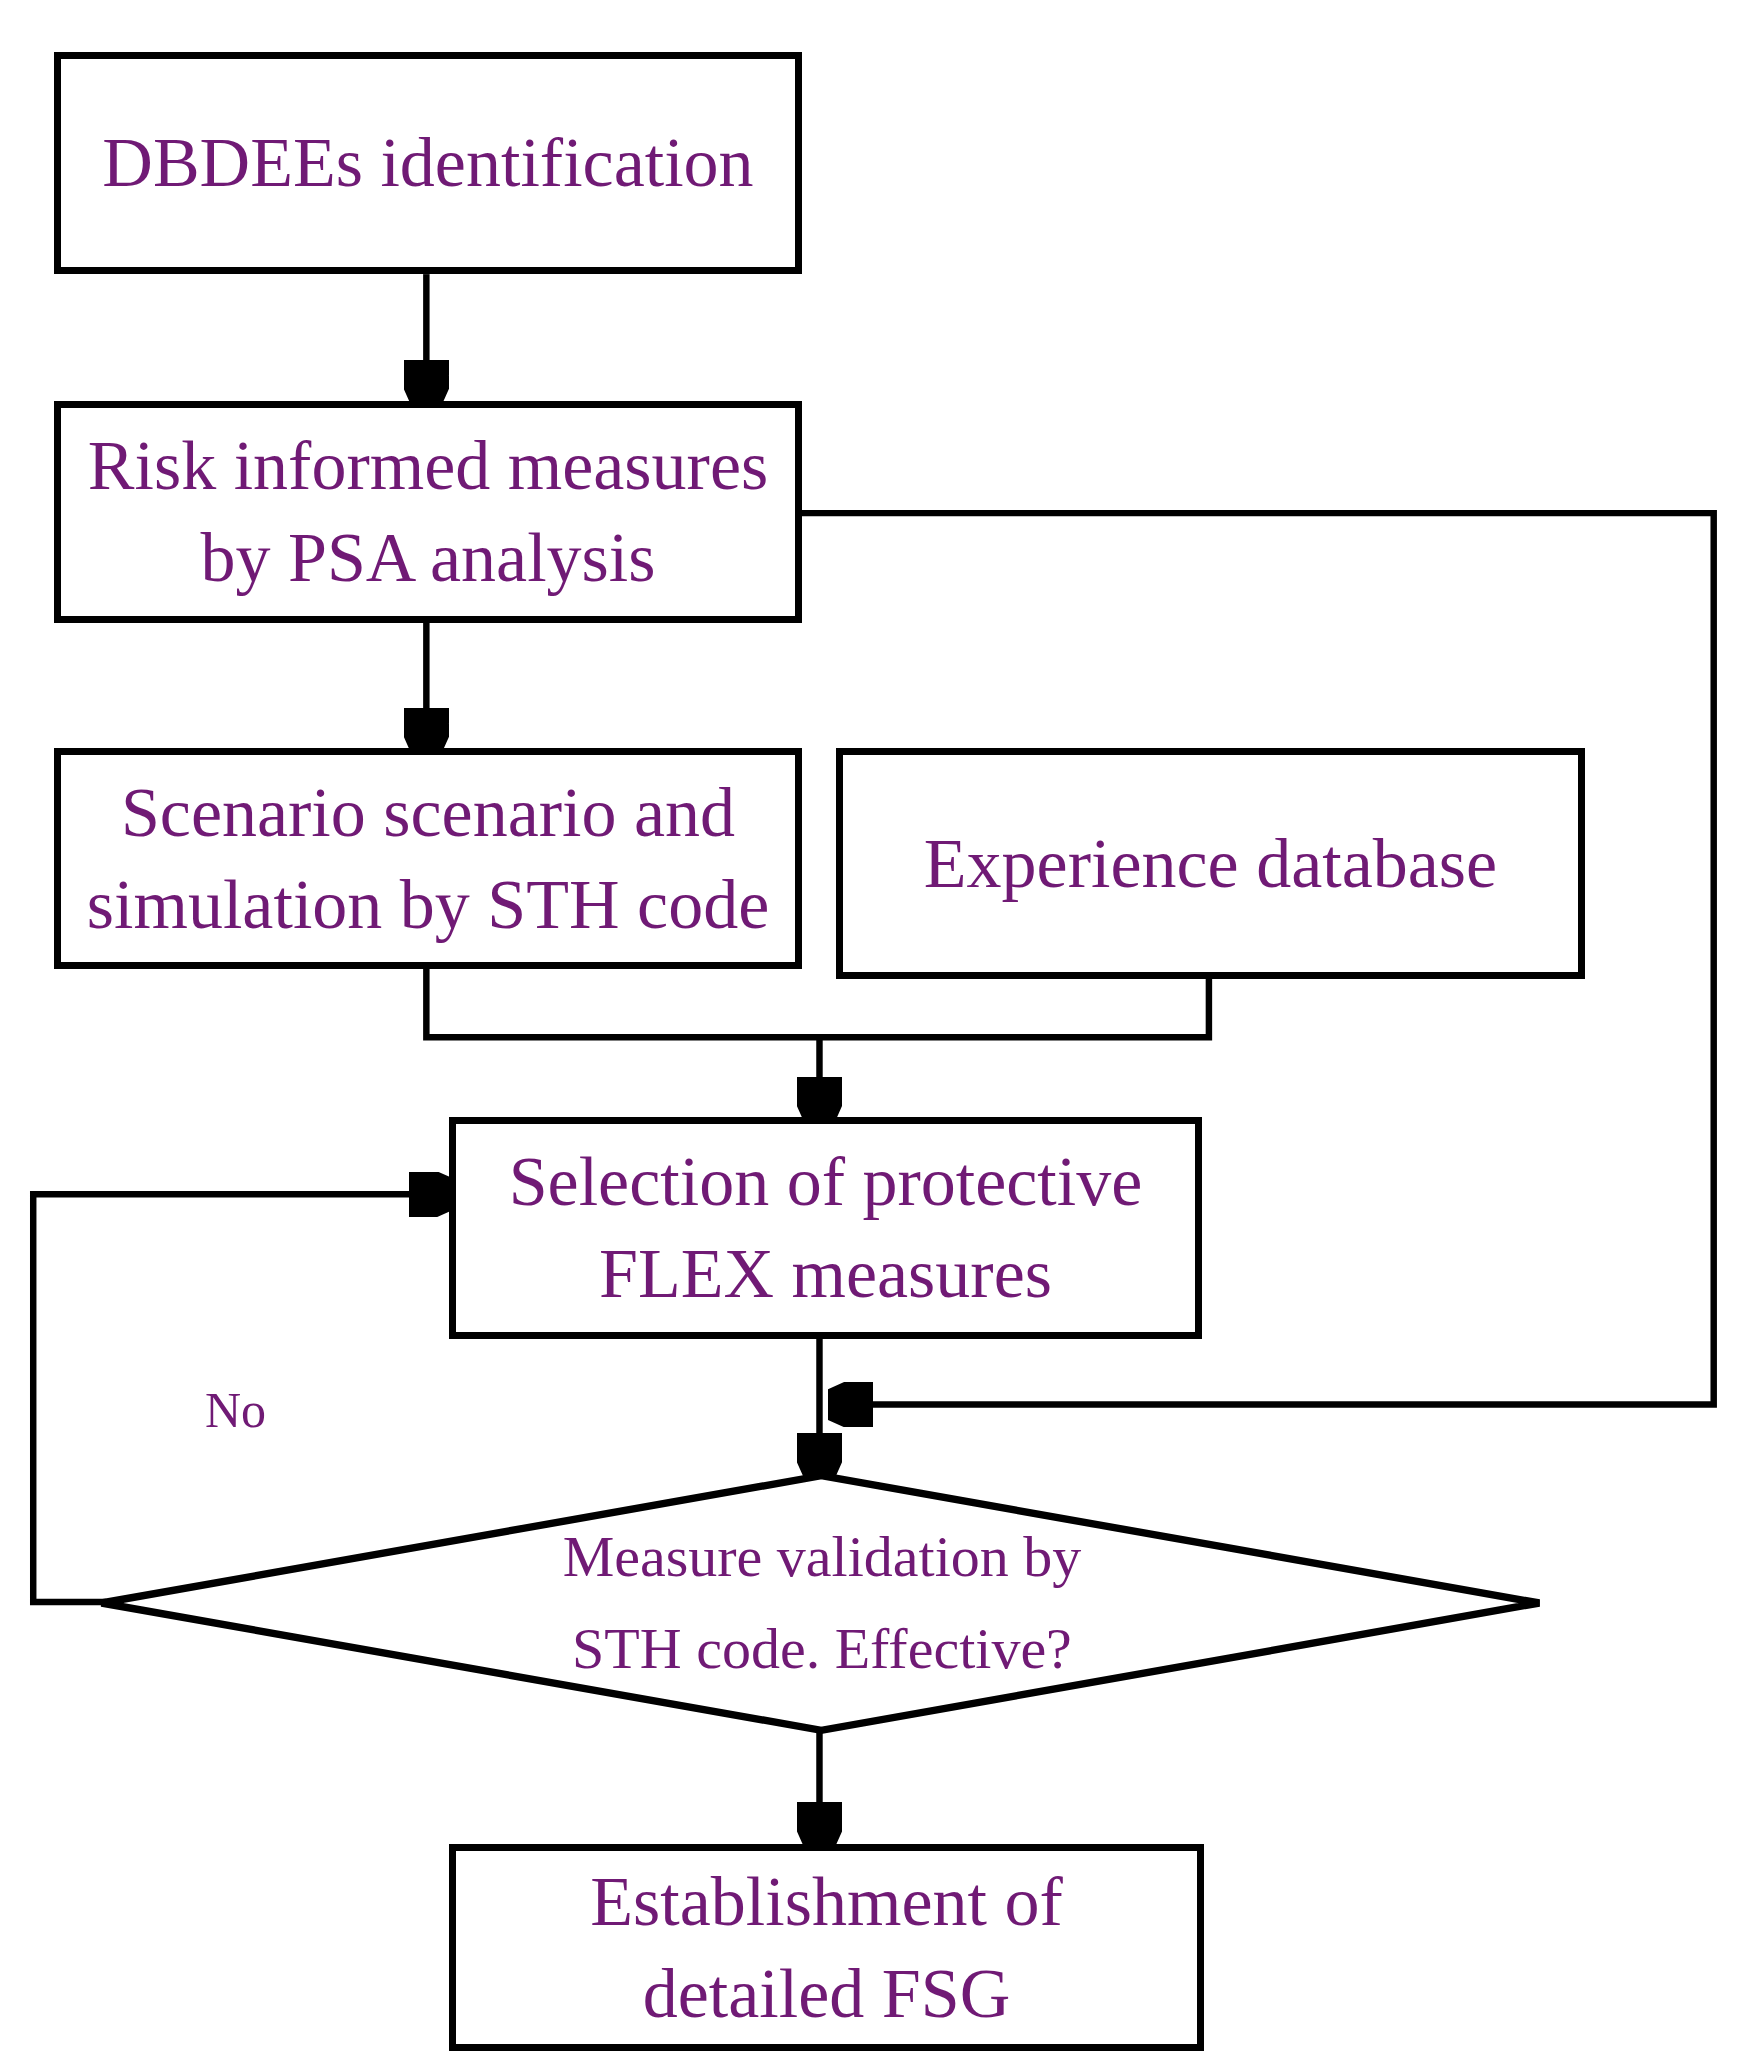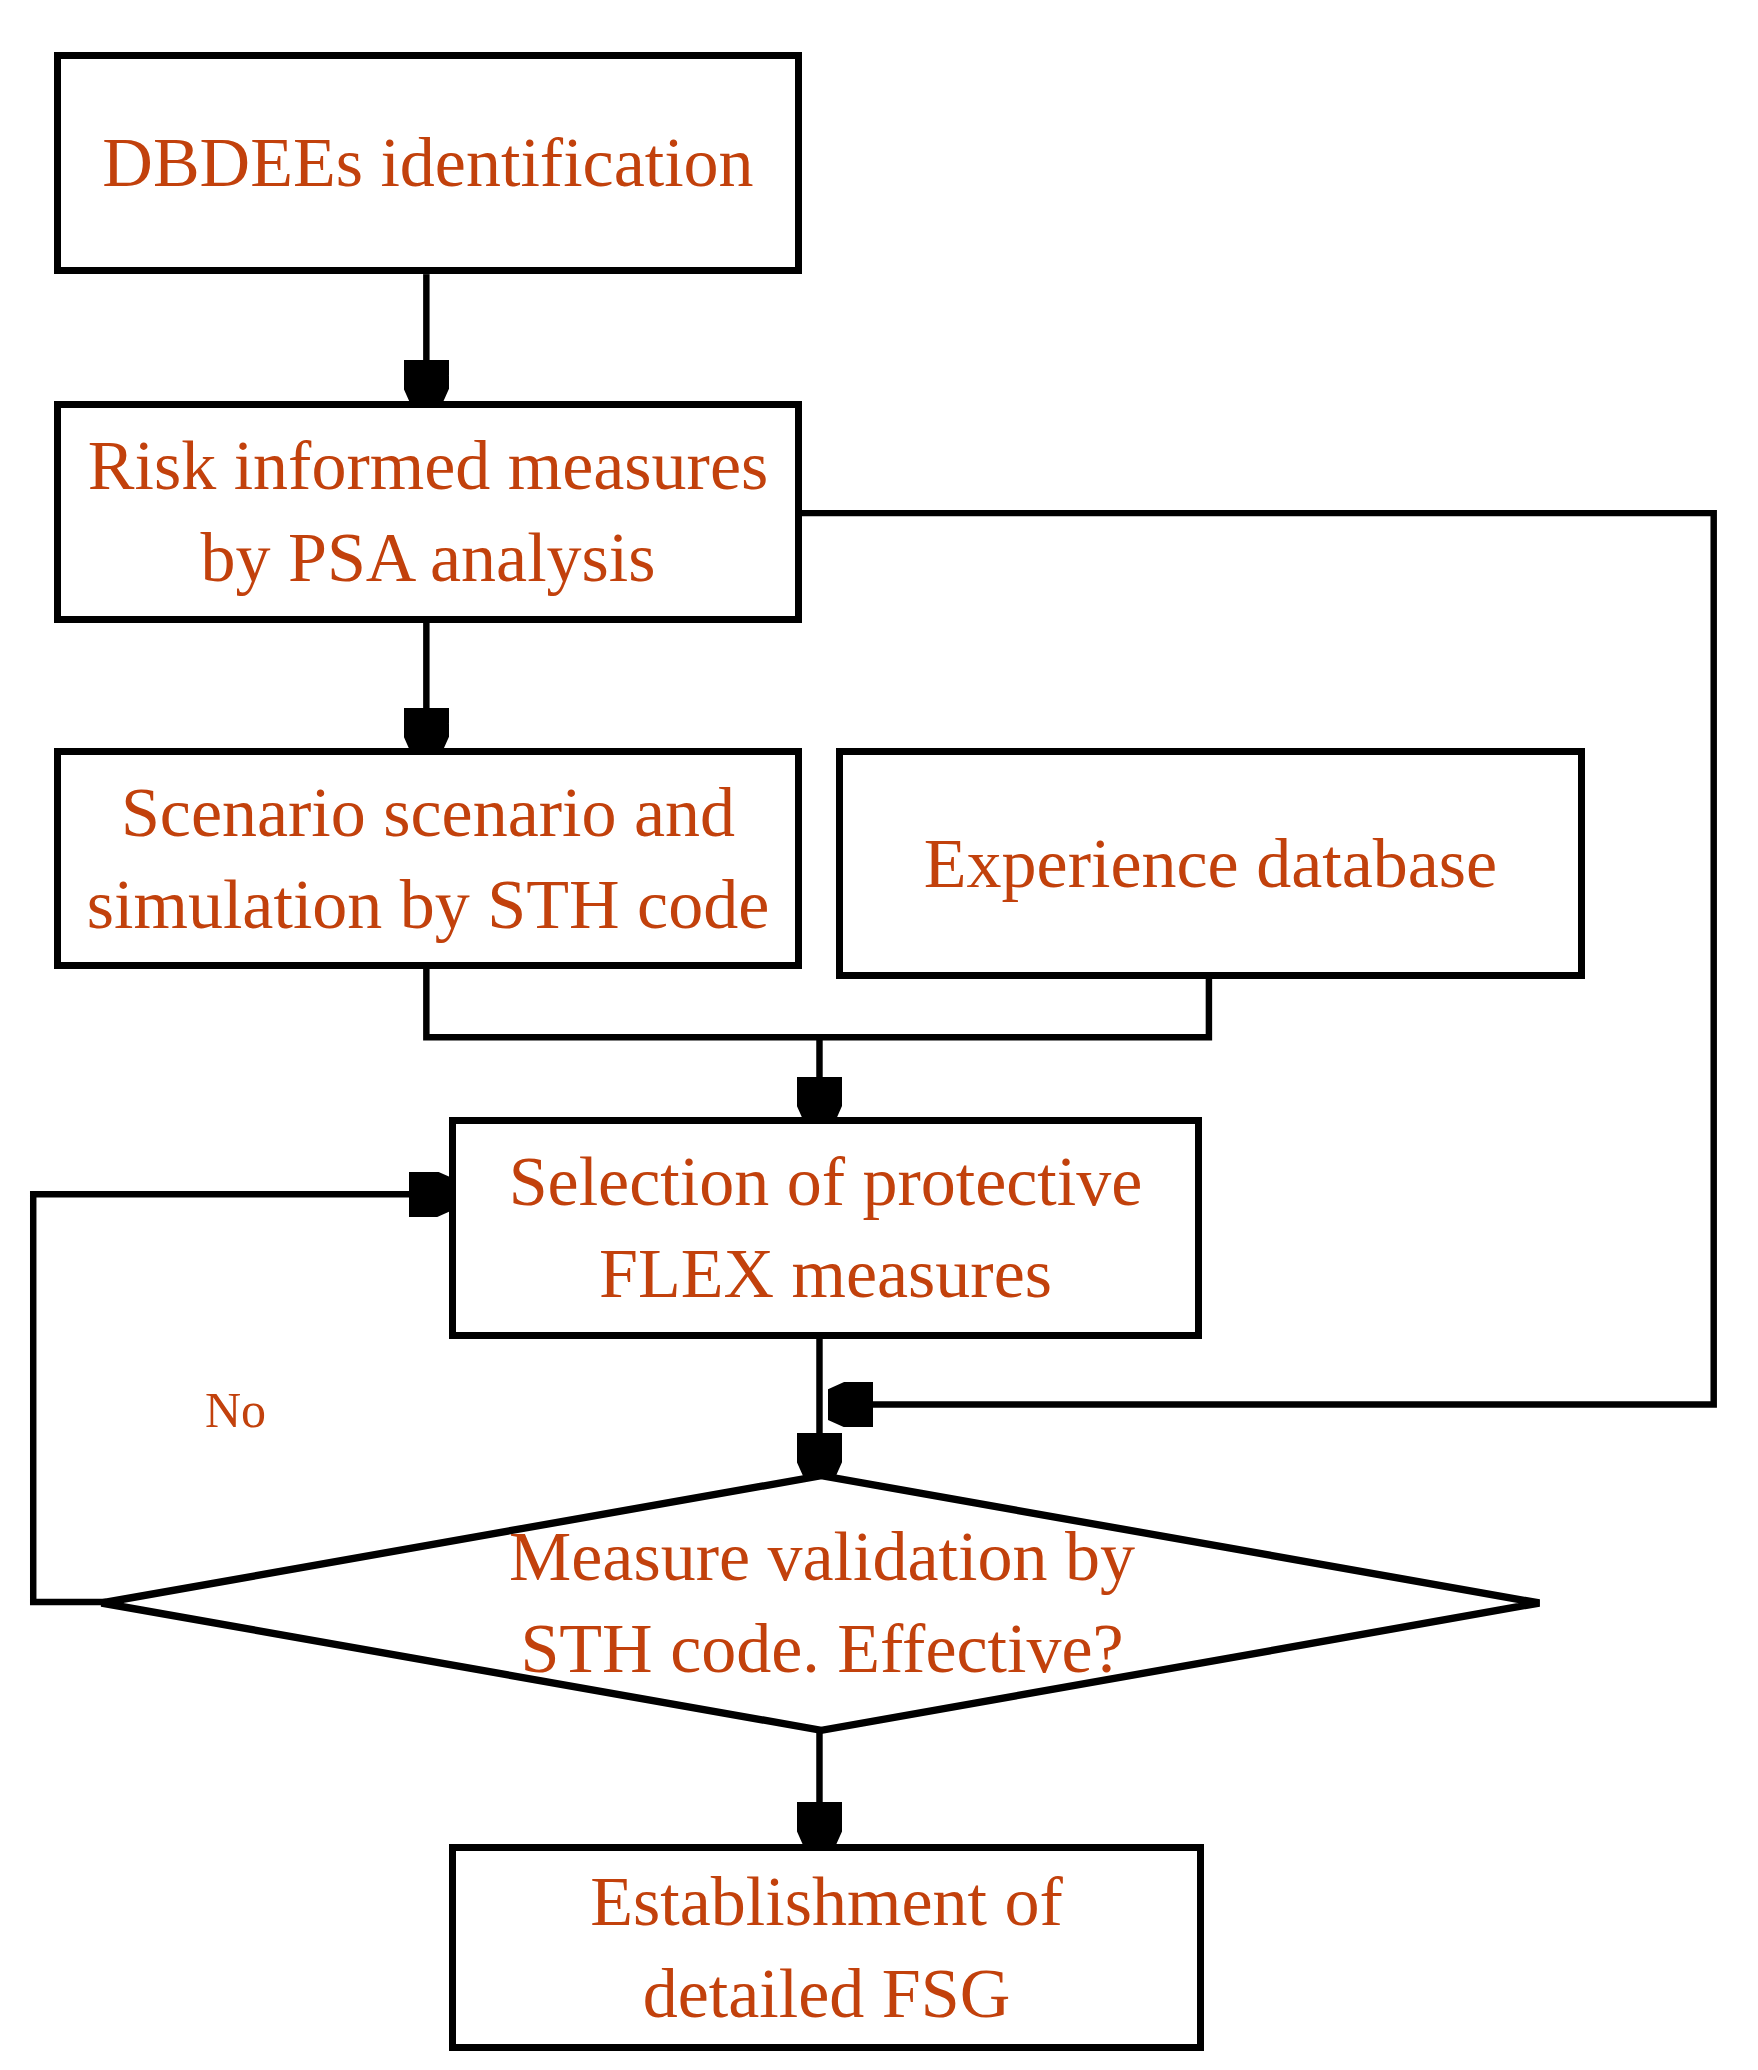--- a/index.html
+++ b/index.html
@@ -6,21 +6,21 @@
     margin: 0;
     padding: 0;
     background: #ffffff;
   }
   .canvas {
     position: relative;
     width: 1758px;
     height: 2070px;
     background: #ffffff;
     font-family: "Liberation Serif", "DejaVu Serif", serif;
-    color: #c2410c;
+    color: #701a75;
   }
   .edges {
     position: absolute;
     left: 0;
     top: 0;
   }
   .edges path, .edges polygon {
     fill: none;
     stroke: #000000;
     stroke-width: 7;
@@ -41,21 +41,21 @@
     font-size: 70px;
     line-height: 92px;
     white-space: pre-line;
   }
   .diamond-text {
     position: absolute;
     display: flex;
     align-items: center;
     justify-content: center;
     text-align: center;
-    font-size: 70px;
+    font-size: 58px;
     line-height: 92px;
     white-space: pre-line;
     background: transparent;
   }
   .edge-label {
     position: absolute;
     font-size: 50px;
     line-height: 92px;
     text-align: center;
   }

